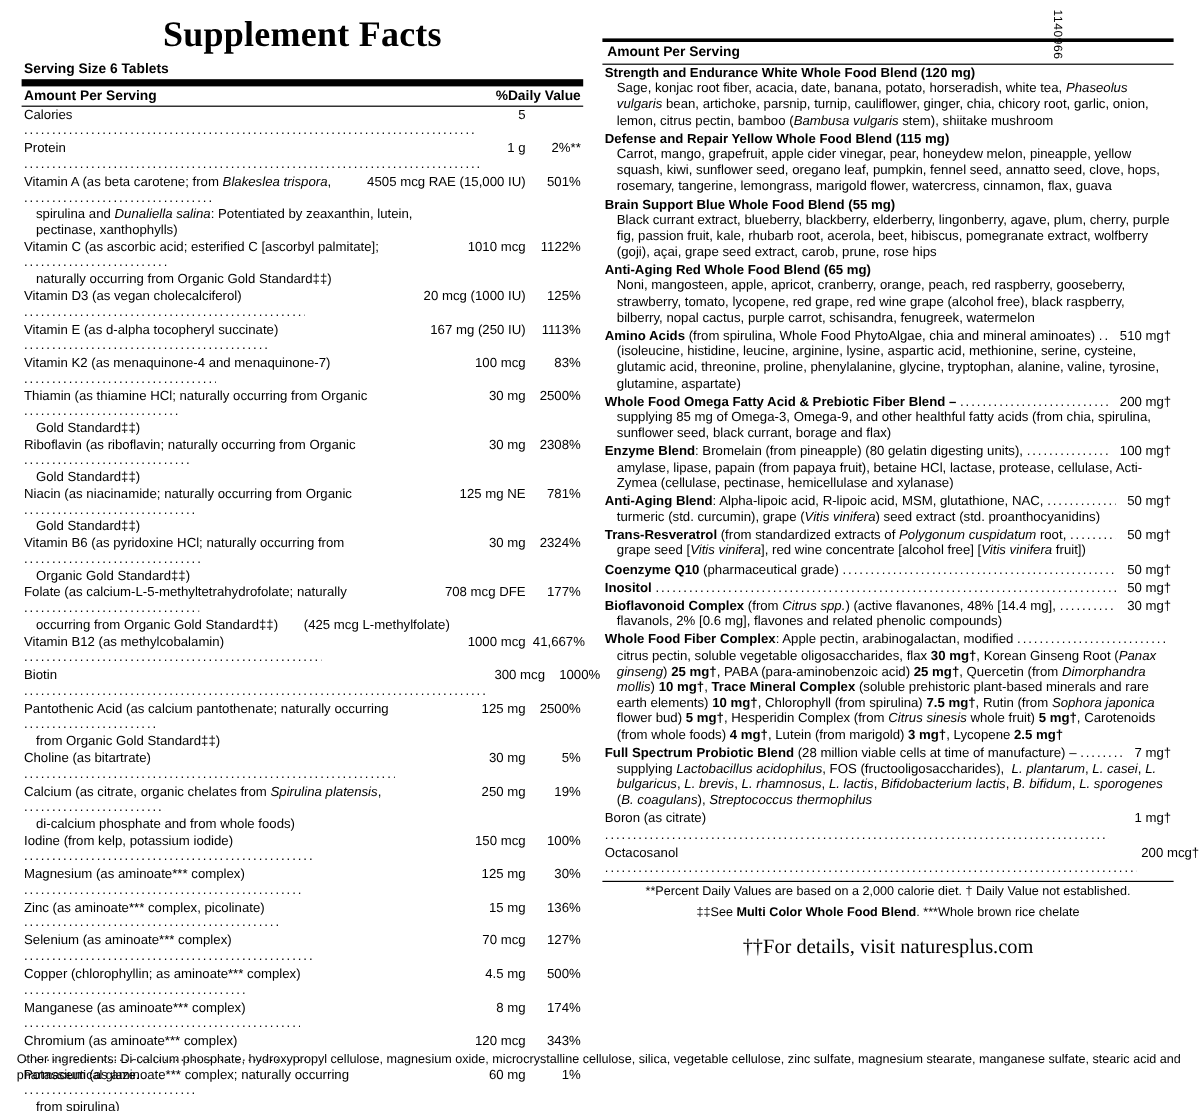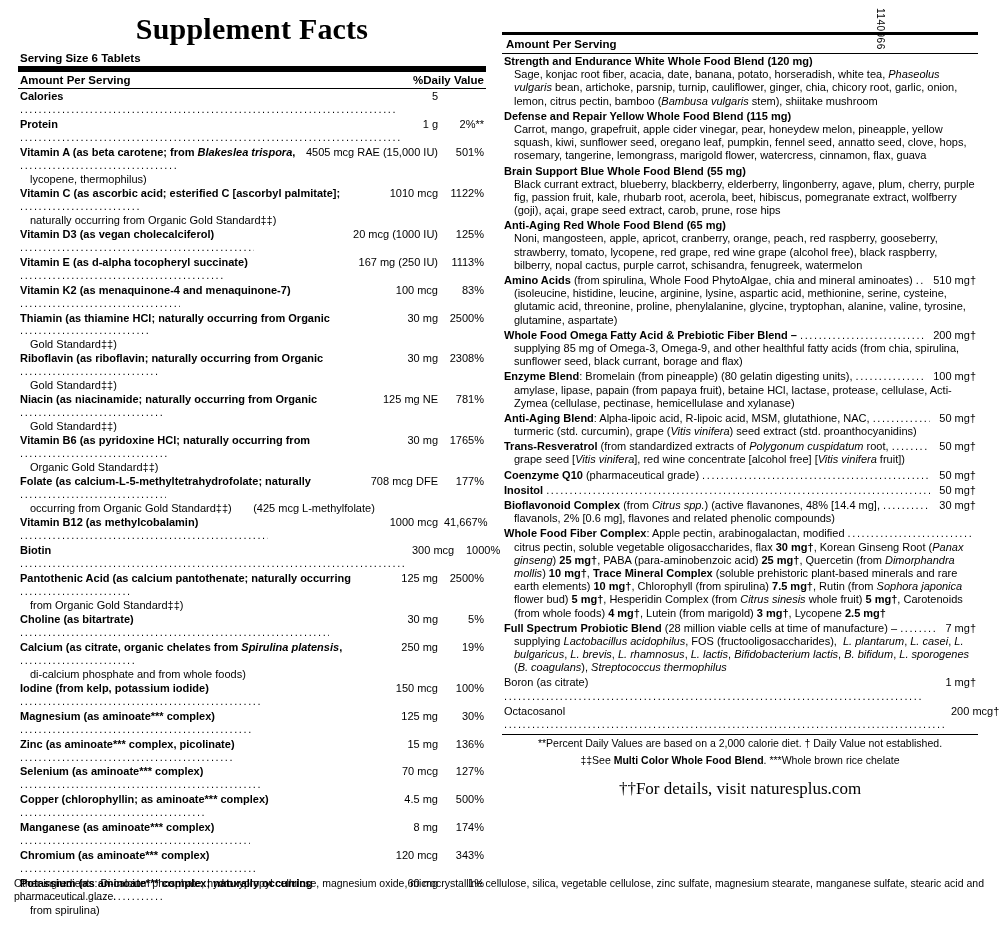--- a/index.html
+++ b/index.html
@@ -60,21 +60,20 @@
   }
   .nutrient-table { font-size: 11px; line-height: 1.18; }
   .nrow {
     display: flex;
     align-items: flex-start;
     padding: 1px 2px 1px 2px;
   }
   .nname { flex: 1 1 auto; position: relative; padding-right: 2px; }
   .nname .lead {
     display: inline;
-    font-weight: bold;
   }
   .dots {
     display: inline-block;
     overflow: hidden;
     white-space: nowrap;
     letter-spacing: 1.6px;
     vertical-align: bottom;
   }
   .namt { white-space: nowrap; padding-left: 3px; text-align: right; }
   .ndv  { white-space: nowrap; padding-left: 6px; text-align: right; min-width: 46px; }
@@ -143,21 +142,22 @@
           <div class="nrow">
             <div class="nname"><span class="lead">Protein</span> <span class="dots" style="max-width: 380px;">..........................................................................................</span></div>
             <div class="namt">1 g</div>
             <div class="ndv">2%**</div>
           </div>
           <div class="nrow">
             <div class="nname"><span class="lead">Vitamin A (as beta carotene; from <i>Blakeslea trispora</i>,</span> <span class="dots" style="max-width: 159px;">..........................................................................................</span></div>
             <div class="namt">4505 mcg RAE (15,000 IU)</div>
             <div class="ndv">501%</div>
           </div>
-          <div class="sub">lycopene, thermophilus)</div>
+          <div class="sub">spirulina and <i>Dunaliella salina</i>: Potentiated by zeaxanthin, lutein,</div>
+          <div class="sub">pectinase, xanthophylls)</div>
           <div class="nrow">
             <div class="nname"><span class="lead">Vitamin C (as ascorbic acid; esterified C [ascorbyl palmitate];</span> <span class="dots" style="max-width: 119px;">..........................................................................................</span></div>
             <div class="namt">1010 mcg</div>
             <div class="ndv">1122%</div>
           </div>
           <div class="sub">naturally occurring from Organic Gold Standard‡‡)</div>
           <div class="nrow">
             <div class="nname"><span class="lead">Vitamin D3 (as vegan cholecalciferol)</span> <span class="dots" style="max-width: 234px;">..........................................................................................</span></div>
             <div class="namt">20 mcg (1000 IU)</div>
             <div class="ndv">125%</div>
@@ -186,21 +186,21 @@
           <div class="sub">Gold Standard‡‡)</div>
           <div class="nrow">
             <div class="nname"><span class="lead">Niacin (as niacinamide; naturally occurring from Organic</span> <span class="dots" style="max-width: 142px;">..........................................................................................</span></div>
             <div class="namt">125 mg NE</div>
             <div class="ndv">781%</div>
           </div>
           <div class="sub">Gold Standard‡‡)</div>
           <div class="nrow">
             <div class="nname"><span class="lead">Vitamin B6 (as pyridoxine HCl; naturally occurring from</span> <span class="dots" style="max-width: 148px;">..........................................................................................</span></div>
             <div class="namt">30 mg</div>
-            <div class="ndv">1765%</div>
+            <div class="ndv">2324%</div>
           </div>
           <div class="sub">Organic Gold Standard‡‡)</div>
           <div class="nrow">
             <div class="nname"><span class="lead">Folate (as calcium-L-5-methyltetrahydrofolate; naturally</span> <span class="dots" style="max-width: 146px;">..........................................................................................</span></div>
             <div class="namt">708 mcg DFE</div>
             <div class="ndv">177%</div>
           </div>
           <div class="sub">occurring from Organic Gold Standard‡‡)&nbsp;&nbsp;&nbsp;&nbsp;&nbsp;&nbsp;&nbsp;(425 mcg L-methylfolate)</div>
           <div class="nrow">
             <div class="nname"><span class="lead">Vitamin B12 (as methylcobalamin)</span> <span class="dots" style="max-width: 248px;">..........................................................................................</span></div>

